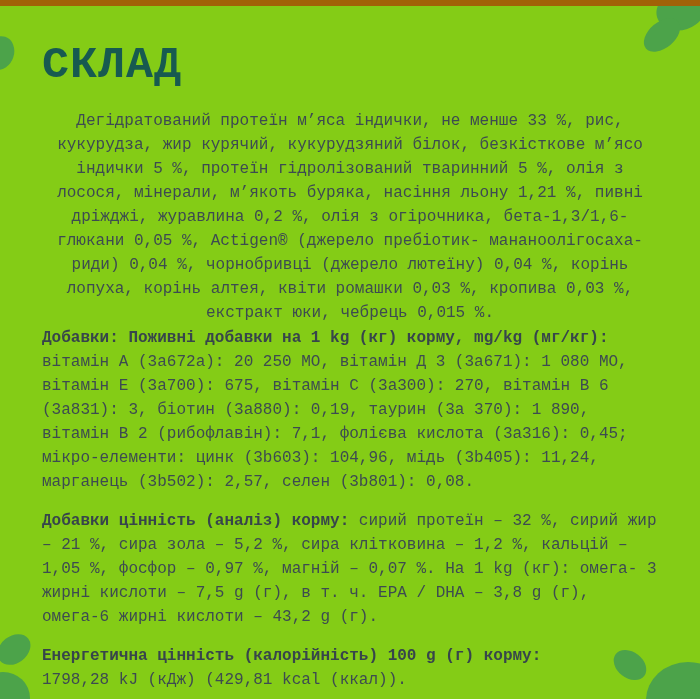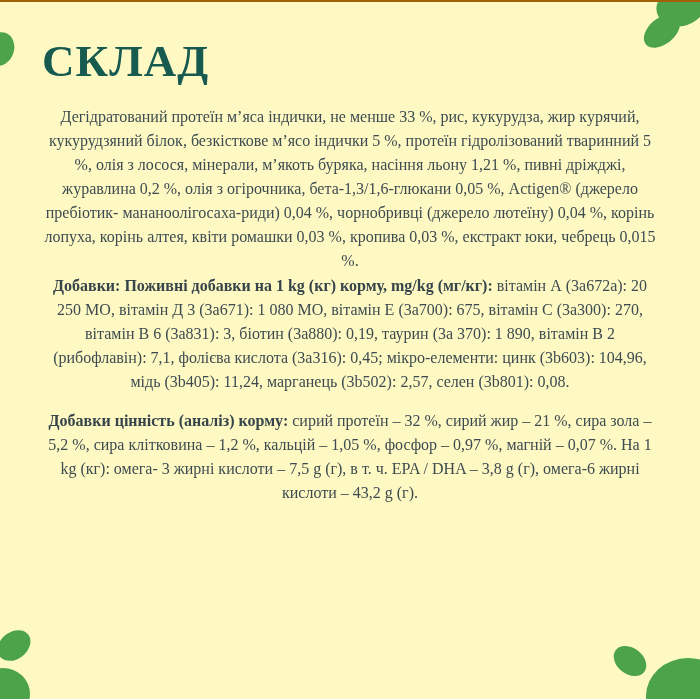--- a/index.html
+++ b/index.html
@@ -1,35 +1,35 @@
 <!DOCTYPE html>
 <html lang="uk"><head>
 <meta charset="utf-8">
 <style>
   html,body{margin:0;padding:0;background:#ffffff;}
   .page{
     position:relative;
     width:700px;height:699px;
-    background:#fef9c3;
+    background:#84cc16;
     overflow:hidden;
-    border-top:2px solid #a16207;
-    font-family:Liberation Serif, serif;
+    border-top:6px solid #a16207;
+    font-family:Liberation Mono, monospace;
     color:#3d4b51;
     box-sizing:border-box;
   }
   .content{padding:0 42px;}
   h1.title{
     margin:36px 0 20px 0;
     font-size:45px;
     line-height:1.05;
     font-weight:bold;
     letter-spacing:1px;
     color:#175a50;
   }
-  p{font-size:16px;line-height:24px;margin:0 0 15px 0;text-align:center;}
+  p{font-size:16px;line-height:24px;margin:0 0 15px 0;}
   p.centered{text-align:center;margin-bottom:1px;}
   strong{font-weight:bold;color:#37454b;}
   .block{display:block;}
   
   .paw-shape{
     position:absolute;
     background:#4ca34a;
     border-radius:50%;
     pointer-events:none;
   }
@@ -59,16 +59,18 @@
     <h1 class="title">СКЛАД</h1>
 
     <p class="centered">Дегідратований протеїн м’яса індички, не менше 33 %, рис, кукурудза, жир курячий, кукурудзяний білок, безкісткове м’ясо індички 5 %, протеїн гідролізований тваринний 5 %, олія з лосося, мінерали, м’якоть буряка, насіння льону 1,21 %, пивні дріжджі, журавлина 0,2 %, олія з огірочника, бета-1,3/1,6-глюкани 0,05 %, Actigen® (джерело пребіотик- мананоолігосаха-риди) 0,04 %, чорнобривці (джерело лютеїну) 0,04 %, корінь лопуха, корінь алтея, квіти ромашки 0,03 %, кропива 0,03 %, екстракт юки, чебрець 0,015 %.</p>
 
     <p><strong>Добавки: Поживні добавки на 1 kg (кг) корму, mg/kg (мг/кг):</strong> <span>вітамін А (3а672а): 20 250 МО, вітамін Д 3 (3а671): 1 080 МО, вітамін Е (3а700): 675, вітамін С (3а300): 270, вітамін В 6 (3а831): 3, біотин (3а880): 0,19, таурин (3а 370): 1 890, вітамін В 2 (рибофлавін): 7,1, фолієва кислота (3а316): 0,45; мікро-елементи: цинк (3b603): 104,96, мідь (3b405): 11,24, марганець (3b502): 2,57, селен (3b801): 0,08.</span></p>
 
     <p><strong>Добавки цінність (аналіз) корму:</strong> <span>сирий протеїн – 32 %, сирий жир – 21 %, сира зола – 5,2 %, сира клітковина – 1,2 %, кальцій – 1,05 %, фосфор – 0,97 %, магній – 0,07 %. На 1 kg (кг): омега- 3 жирні кислоти – 7,5 g (г), в т. ч. EPA / DHA – 3,8 g (г), омега-6 жирні кислоти – 43,2 g (г).</span></p>
 
 
     <p>
+      <strong class="block">Енергетична цінність (калорійність) 100 g (г) корму:</strong>
+      <span class="block">1798,28 kJ (кДж) (429,81 kcal (ккал)).</span>
     </p>
 
   </div>
 </div>
 
 </body></html>

